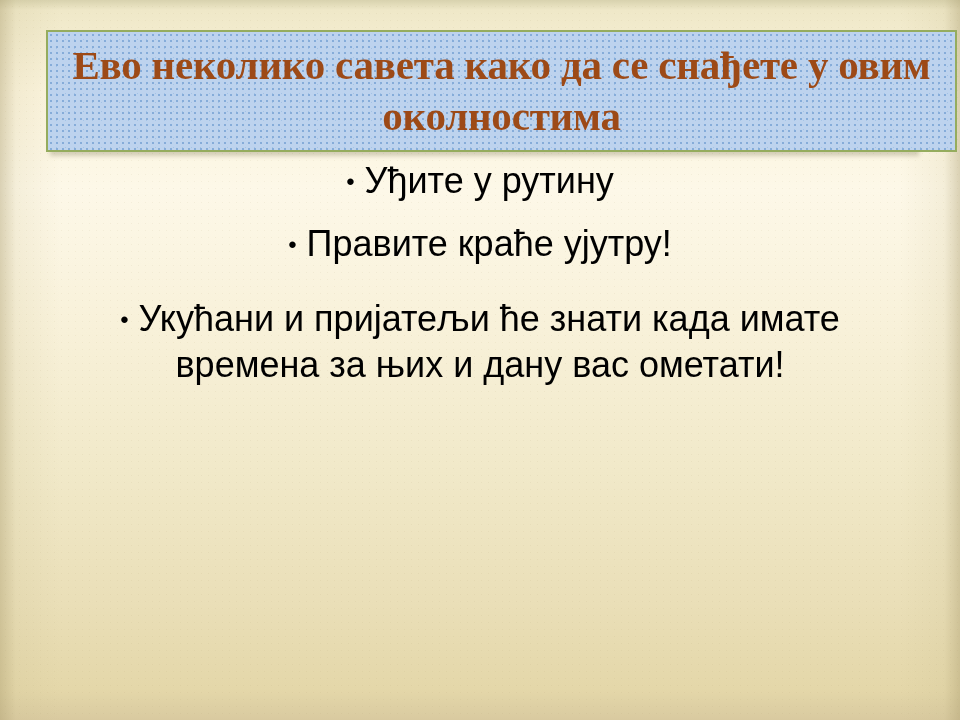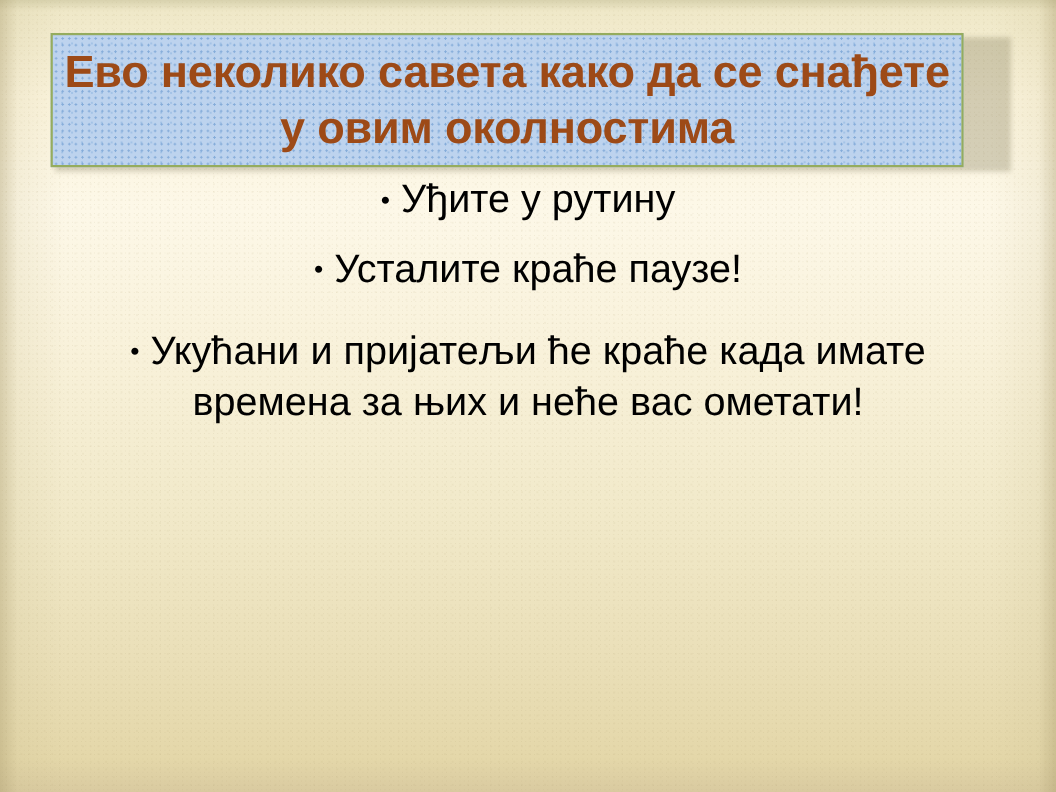--- a/index.html
+++ b/index.html
@@ -69,34 +69,35 @@
     width: 869px;
     height: 122px;
     background: rgba(120,112,80,.30);
     filter: blur(2.2px);
     z-index: 2;
   }
   #title-box {
     position: absolute;
     left: 46px;
     top: 30px;
-    width: 830px;
+    width: 911px;
     height: 122px;
     box-sizing: border-box;
     border: 2px solid #95ac5e;
     background-color: #bdd3ee;
     background-image:
       radial-gradient(rgba(124,166,214,.85) 0.9px, transparent 1.1px),
       radial-gradient(rgba(150,186,226,.65) 0.8px, transparent 1.0px);
     background-size: 6px 6px, 9px 9px;
     background-position: 0 0, 4px 3px;
     display: flex;
     align-items: center;
     justify-content: center;
     z-index: 3;
+    font-family: Liberation Serif, serif;
   }
   #title-text {
     width: 100%;
     text-align: center;
     color: #9d4a17;
     font-size: 41px;
     font-weight: bold;
     line-height: 1.24;
     letter-spacing: -0.2px;
     white-space: pre-line;
@@ -151,27 +152,27 @@
       <span class="txt">Уђите у рутину</span>
     </p>
 
     <div class="gap-sm"></div>
 
 
     <div class="gap-sm"></div>
 
     <p class="bullet-line">
       <span class="dot">•</span>
-      <span class="txt">Усталите краће паузе!</span>
+      <span class="txt">Правите краће ујутру!</span>
     </p>
 
     <div class="gap-md"></div>
 
 
     <div class="gap-md"></div>
 
     <p class="bullet-line">
       <span class="dot">•</span>
-      <span class="txt">Укућани и пријатељи ће краће када имате времена за њих и неће вас ометати!</span>
+      <span class="txt">Укућани и пријатељи ће знати када имате времена за њих и дану вас ометати!</span>
     </p>
 
   </div>
 </div>
 
 </body></html>

